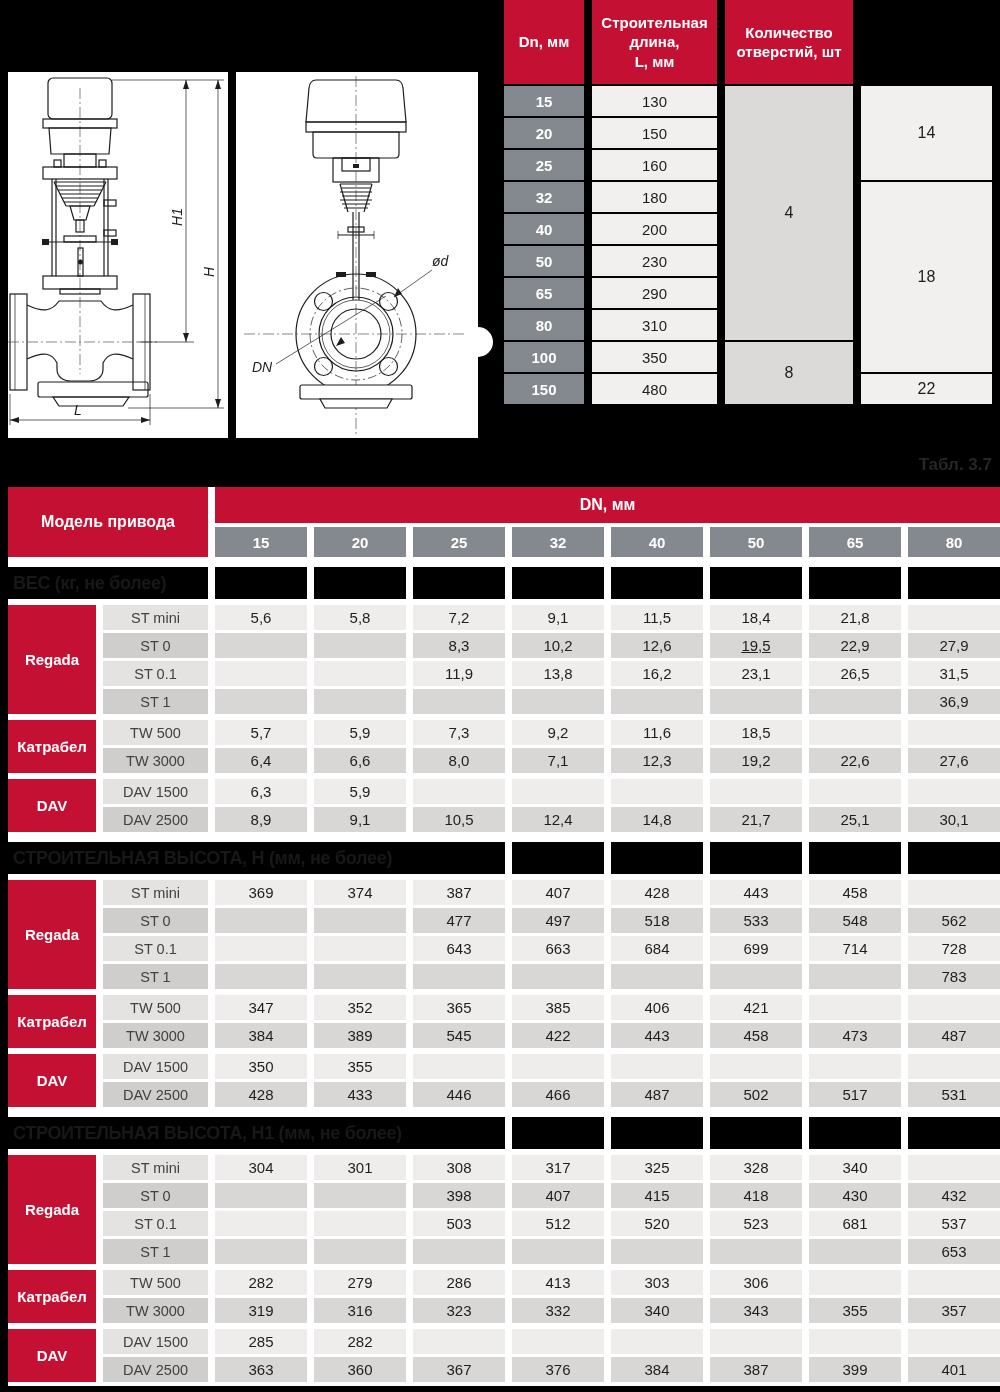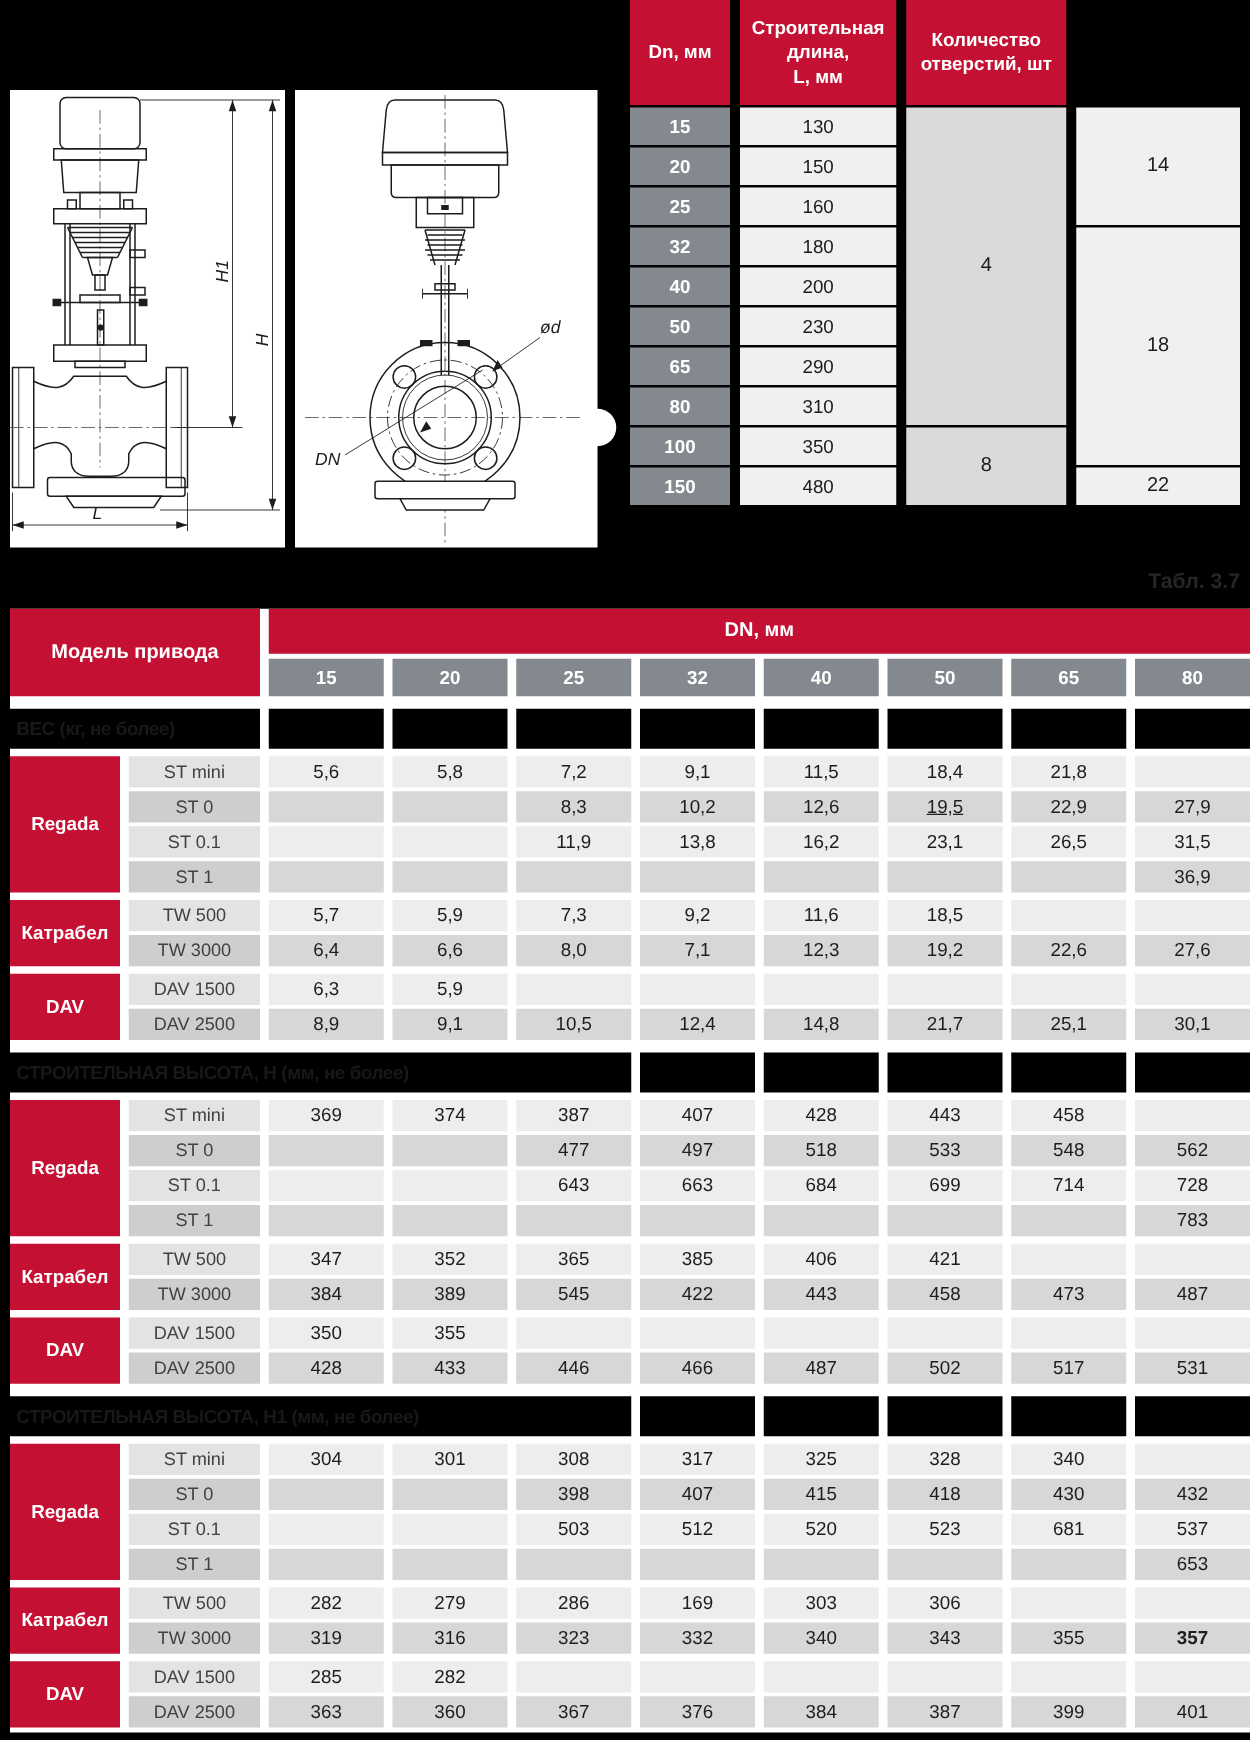--- a/index.html
+++ b/index.html
@@ -32,21 +32,21 @@
   
   #main-table{position:absolute;left:8px;top:487px;width:992px;height:899px;background:#fff;}
   #mt-header{display:grid;grid-template-columns:200px repeat(8,1fr);grid-template-rows:36px 30px;gap:4px 7px;}
   #mt-header > div{display:flex;align-items:center;justify-content:center;}
   .red{background:#c41133;color:#fff;font-weight:bold;}
   #model-h{grid-row:1 / span 2;grid-column:1;font-size:16px;}
   #dn-h{grid-row:1;grid-column:2 / span 8;font-size:16px;}
   .dnc{background:#84888f;color:#fff;font-weight:bold;font-size:15px;grid-row:2;display:flex;align-items:center;justify-content:center;}
 
   .bar{display:grid;grid-template-columns:200px repeat(8,1fr);column-gap:7px;height:32px;margin-top:10px;}
-  .bar-title{background:#000;color:#181818;font-weight:bold;font-size:15px;display:flex;align-items:center;padding-left:5px;white-space:nowrap;letter-spacing:-0.3px;}
+  .bar-title{background:#000;color:#181818;font-weight:bold;font-size:18px;display:flex;align-items:center;padding-left:5px;white-space:nowrap;letter-spacing:-0.3px;}
   .bar-cell{background:#000;}
 
   .block{display:grid;grid-template-columns:88px 105px repeat(8,1fr);gap:3px 7px;grid-auto-rows:25px;margin-top:6px;}
   .block > div{display:flex;align-items:center;justify-content:center;}
   .grp{background:#c41133;color:#fff;font-size:15px;font-weight:bold;grid-column:1;}
   .model{font-size:14.5px;color:#414141;grid-column:2;}
   .val{font-size:15px;color:#1e1e1e;}
   .model.lt{background:#e4e3e2}.model.dk{background:#cfcecd}
   .val.lt{background:#eeedec}.val.dk{background:#d8d7d6}
 
@@ -436,34 +436,34 @@
         <div class="val dk" style="grid-area: 4 / 8;"></div>
         <div class="val dk" style="grid-area: 4 / 9;"></div>
         <div class="val dk" style="grid-area: 4 / 10;">653</div>
       </div>
       <div class="block">
         <div class="grp" style="grid-row: 1 / span 2;">Катрабел</div>
         <div class="model lt" style="grid-row: 1;">TW 500</div>
         <div class="val lt" style="grid-area: 1 / 3;">282</div>
         <div class="val lt" style="grid-area: 1 / 4;">279</div>
         <div class="val lt" style="grid-area: 1 / 5;">286</div>
-        <div class="val lt" style="grid-area: 1 / 6;">169</div>
+        <div class="val lt" style="grid-area: 1 / 6;">413</div>
         <div class="val lt" style="grid-area: 1 / 7;">303</div>
         <div class="val lt" style="grid-area: 1 / 8;">306</div>
         <div class="val lt" style="grid-area: 1 / 9;"></div>
         <div class="val lt" style="grid-area: 1 / 10;"></div>
         <div class="model dk" style="grid-row: 2;">TW 3000</div>
         <div class="val dk" style="grid-area: 2 / 3;">319</div>
         <div class="val dk" style="grid-area: 2 / 4;">316</div>
         <div class="val dk" style="grid-area: 2 / 5;">323</div>
         <div class="val dk" style="grid-area: 2 / 6;">332</div>
         <div class="val dk" style="grid-area: 2 / 7;">340</div>
         <div class="val dk" style="grid-area: 2 / 8;">343</div>
         <div class="val dk" style="grid-area: 2 / 9;">355</div>
-        <div class="val dk" style="grid-area: 2 / 10; font-weight: bold;">357</div>
+        <div class="val dk" style="grid-area: 2 / 10;">357</div>
       </div>
       <div class="block">
         <div class="grp" style="grid-row: 1 / span 2;">DAV</div>
         <div class="model lt" style="grid-row: 1;">DAV 1500</div>
         <div class="val lt" style="grid-area: 1 / 3;">285</div>
         <div class="val lt" style="grid-area: 1 / 4;">282</div>
         <div class="val lt" style="grid-area: 1 / 5;"></div>
         <div class="val lt" style="grid-area: 1 / 6;"></div>
         <div class="val lt" style="grid-area: 1 / 7;"></div>
         <div class="val lt" style="grid-area: 1 / 8;"></div>

